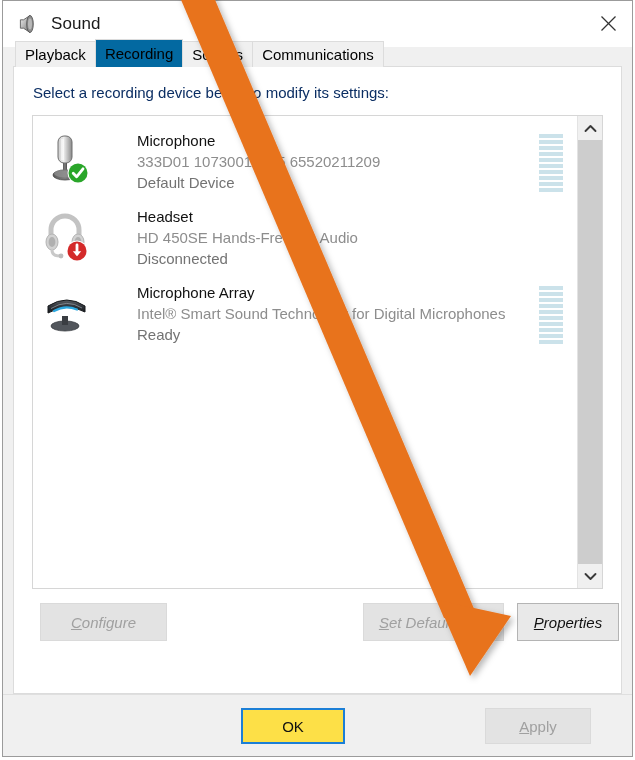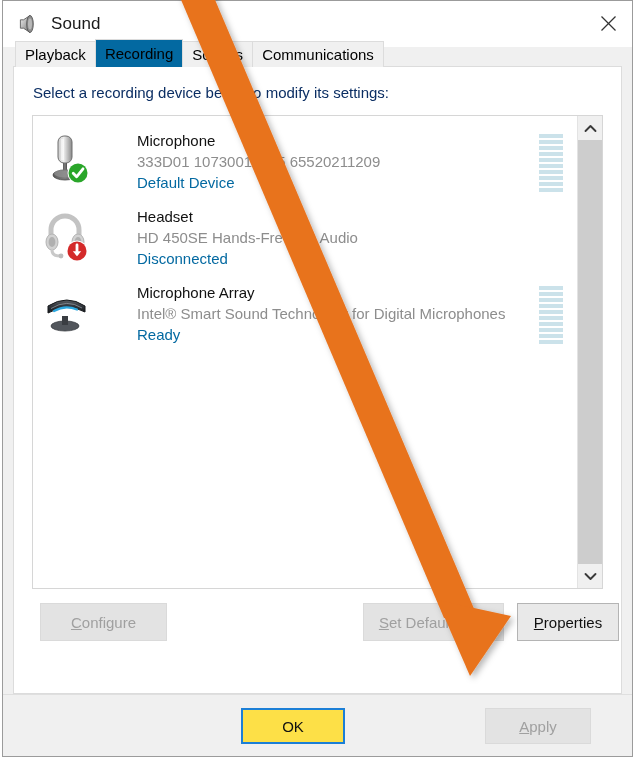--- a/index.html
+++ b/index.html
@@ -174,21 +174,21 @@
     line-height: 20px;
   }
   .device-desc {
     font-size: 15px;
     color: #8d8d8d;
     line-height: 21px;
     white-space: nowrap;
   }
   .device-status {
     font-size: 15px;
-    color: #0369a1;
+    color: #737373;
     line-height: 21px;
   }
   .meter {
     width: 24px;
     flex: none;
     margin: 8px 14px 0 6px;
     display: flex;
     flex-direction: column;
     gap: 2px;
   }
@@ -222,20 +222,21 @@
     background: #cdcdcd;
     margin: 0;
   }
 
   
   .midbuttons {
     flex: none;
     height: 68px;
     position: relative;
     margin: 0 18px;
+    font-style: italic;
   }
   .btn {
     font-family: "Liberation Sans", sans-serif;
     font-size: 15px;
     color: #111111;
     background: #e1e1e1;
     border: 1px solid #cfcfcf;
     box-sizing: border-box;
     display: inline-flex;
     align-items: center;

